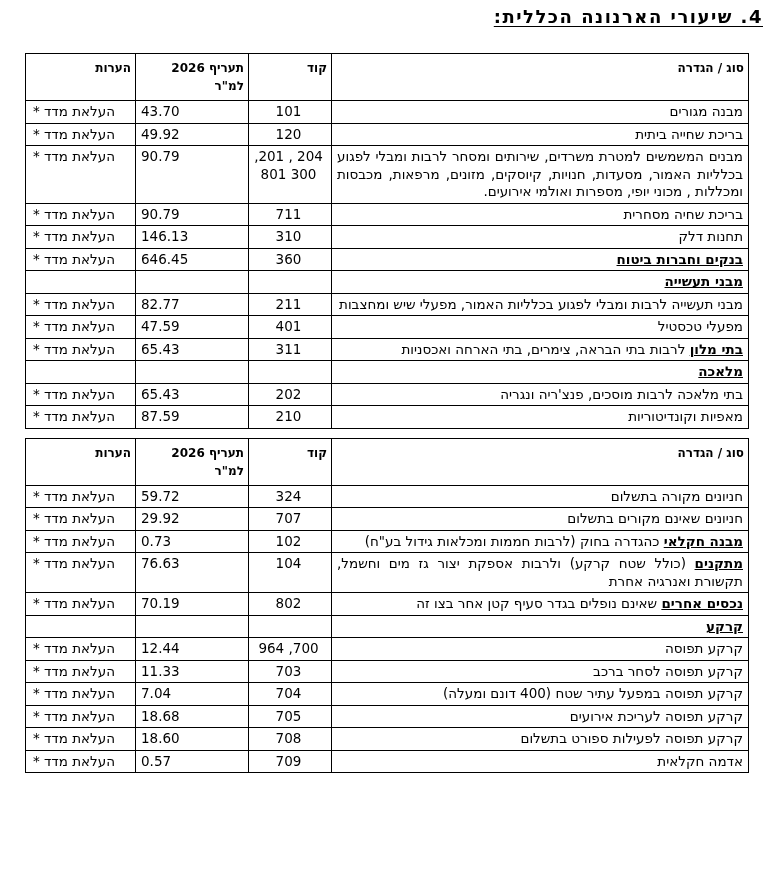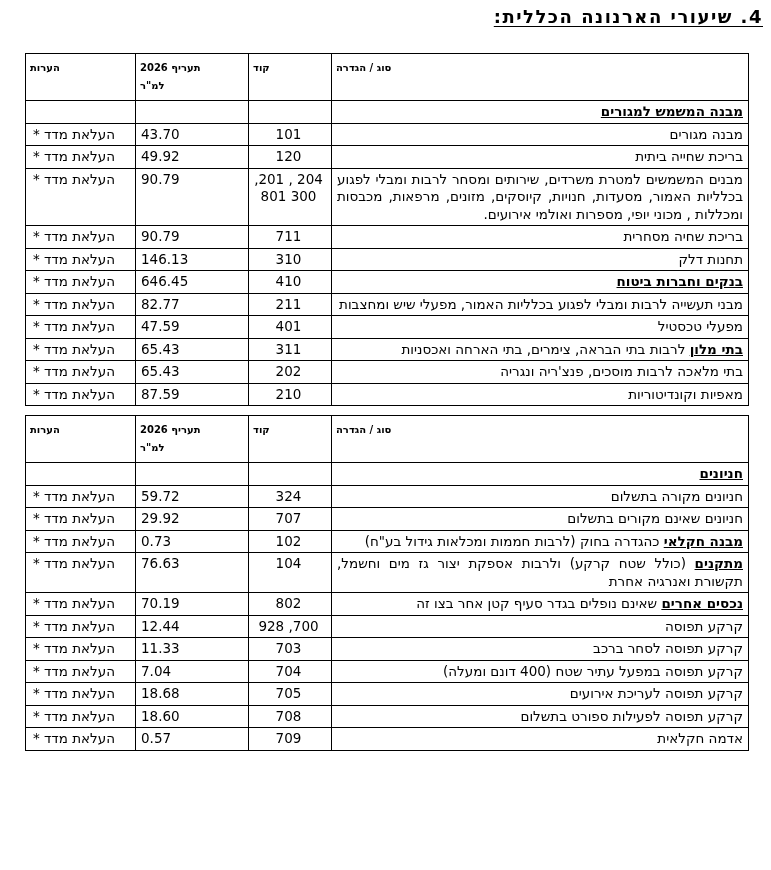--- a/index.html
+++ b/index.html
@@ -20,21 +20,21 @@
     direction:rtl;
     border-collapse:collapse;
     table-layout:fixed;
     width:723px;
     margin-left:25px;
   }
   table.rates.first{margin-top:26px;}
   table.rates.second{margin-top:9px;}
   th,td{border:1px solid #000000;}
   th{
-    font-size:10px;font-weight:bold;text-align:left;vertical-align:top;
+    font-size:12px;font-weight:bold;text-align:right;vertical-align:top;
     padding:5px 4px;line-height:18px;
   }
   td{
     font-size:13.5px;vertical-align:top;
     padding:2px 5px;line-height:17.5px;
   }
   td.def{text-align:justify;text-align-last:right;}
   td.def .lead{font-weight:bold;text-decoration:underline;}
   td.code{text-align:center;padding-left:2px;}
   td.code div{direction:ltr;unicode-bidi:isolate;}
@@ -64,76 +64,76 @@
         <th class="def">סוג / הגדרה</th>
         <th class="code">קוד</th>
         <th class="tariff">
           <div>תעריף 2026</div>
           <div>למ"ר</div>
         </th>
         <th class="notes">הערות</th>
       </tr>
     </thead>
     <tbody>
+        <tr>
+          <td class="def"><span>מבנה מגורים</span></td>
+          <td class="code">
+            <div dir="ltr">101</div>
+          </td>
+          <td class="tariff">43.70</td>
+          <td class="notes">העלאת מדד *</td>
+        </tr>
+        <tr>
+          <td class="def"><span>בריכת שחייה ביתית</span></td>
+          <td class="code">
+            <div dir="ltr">120</div>
+          </td>
+          <td class="tariff">49.92</td>
+          <td class="notes">העלאת מדד *</td>
+        </tr>
+        <tr>
+          <td class="def"><span>מבנים המשמשים למטרת משרדים, שירותים ומסחר לרבות ומבלי לפגוע בכלליות האמור, מסעדות, חנויות, קיוסקים, מזונים, מרפאות, מכבסות ומכללות , מכוני יופי, מספרות ואולמי אירועים.</span></td>
+          <td class="code">
+            <div dir="ltr">,201 , 204</div>
+            <div dir="ltr">801 300</div>
+          </td>
+          <td class="tariff">90.79</td>
+          <td class="notes">העלאת מדד *</td>
+        </tr>
+        <tr>
+          <td class="def"><span>בריכת שחיה מסחרית</span></td>
+          <td class="code">
+            <div dir="ltr">711</div>
+          </td>
+          <td class="tariff">90.79</td>
+          <td class="notes">העלאת מדד *</td>
+        </tr>
+        <tr>
+          <td class="def"><span>תחנות דלק</span></td>
+          <td class="code">
+            <div dir="ltr">310</div>
+          </td>
+          <td class="tariff">146.13</td>
+          <td class="notes">העלאת מדד *</td>
+        </tr>
+        <tr>
+          <td class="def"><span class="lead">בנקים וחברות ביטוח</span></td>
+          <td class="code">
+            <div dir="ltr">360</div>
+          </td>
+          <td class="tariff">646.45</td>
+          <td class="notes">העלאת מדד *</td>
+        </tr>
         <tr class="section">
-          <td class="def"><span class="lead">מבנה המשמש למגורים</span></td>
+          <td class="def"><span class="lead">מבני תעשייה</span></td>
           <td class="code"></td>
           <td class="tariff"></td>
           <td class="notes"></td>
         </tr>
         <tr>
-          <td class="def"><span>מבנה מגורים</span></td>
-          <td class="code">
-            <div dir="ltr">101</div>
-          </td>
-          <td class="tariff">43.70</td>
-          <td class="notes">העלאת מדד *</td>
-        </tr>
-        <tr>
-          <td class="def"><span>בריכת שחייה ביתית</span></td>
-          <td class="code">
-            <div dir="ltr">120</div>
-          </td>
-          <td class="tariff">49.92</td>
-          <td class="notes">העלאת מדד *</td>
-        </tr>
-        <tr>
-          <td class="def"><span>מבנים המשמשים למטרת משרדים, שירותים ומסחר לרבות ומבלי לפגוע בכלליות האמור, מסעדות, חנויות, קיוסקים, מזונים, מרפאות, מכבסות ומכללות , מכוני יופי, מספרות ואולמי אירועים.</span></td>
-          <td class="code">
-            <div dir="ltr">,201 , 204</div>
-            <div dir="ltr">801 300</div>
-          </td>
-          <td class="tariff">90.79</td>
-          <td class="notes">העלאת מדד *</td>
-        </tr>
-        <tr>
-          <td class="def"><span>בריכת שחיה מסחרית</span></td>
-          <td class="code">
-            <div dir="ltr">711</div>
-          </td>
-          <td class="tariff">90.79</td>
-          <td class="notes">העלאת מדד *</td>
-        </tr>
-        <tr>
-          <td class="def"><span>תחנות דלק</span></td>
-          <td class="code">
-            <div dir="ltr">310</div>
-          </td>
-          <td class="tariff">146.13</td>
-          <td class="notes">העלאת מדד *</td>
-        </tr>
-        <tr>
-          <td class="def"><span class="lead">בנקים וחברות ביטוח</span></td>
-          <td class="code">
-            <div dir="ltr">410</div>
-          </td>
-          <td class="tariff">646.45</td>
-          <td class="notes">העלאת מדד *</td>
-        </tr>
-        <tr>
           <td class="def"><span>מבני תעשייה לרבות ומבלי לפגוע בכלליות האמור, מפעלי שיש ומחצבות</span></td>
           <td class="code">
             <div dir="ltr">211</div>
           </td>
           <td class="tariff">82.77</td>
           <td class="notes">העלאת מדד *</td>
         </tr>
         <tr>
           <td class="def"><span>מפעלי טכסטיל</span></td>
           <td class="code">
@@ -142,20 +142,26 @@
           <td class="tariff">47.59</td>
           <td class="notes">העלאת מדד *</td>
         </tr>
         <tr>
           <td class="def"><span class="lead">בתי מלון</span><span> לרבות בתי הבראה, צימרים, בתי הארחה ואכסניות</span></td>
           <td class="code">
             <div dir="ltr">311</div>
           </td>
           <td class="tariff">65.43</td>
           <td class="notes">העלאת מדד *</td>
+        </tr>
+        <tr class="section">
+          <td class="def"><span class="lead">מלאכה</span></td>
+          <td class="code"></td>
+          <td class="tariff"></td>
+          <td class="notes"></td>
         </tr>
         <tr>
           <td class="def"><span>בתי מלאכה לרבות מוסכים, פנצ'ריה ונגריה</span></td>
           <td class="code">
             <div dir="ltr">202</div>
           </td>
           <td class="tariff">65.43</td>
           <td class="notes">העלאת מדד *</td>
         </tr>
         <tr>
@@ -181,70 +187,70 @@
         <th class="def">סוג / הגדרה</th>
         <th class="code">קוד</th>
         <th class="tariff">
           <div>תעריף 2026</div>
           <div>למ"ר</div>
         </th>
         <th class="notes">הערות</th>
       </tr>
     </thead>
     <tbody>
+        <tr>
+          <td class="def"><span>חניונים מקורה בתשלום</span></td>
+          <td class="code">
+            <div dir="ltr">324</div>
+          </td>
+          <td class="tariff">59.72</td>
+          <td class="notes">העלאת מדד *</td>
+        </tr>
+        <tr>
+          <td class="def"><span>חניונים שאינם מקורים בתשלום</span></td>
+          <td class="code">
+            <div dir="ltr">707</div>
+          </td>
+          <td class="tariff">29.92</td>
+          <td class="notes">העלאת מדד *</td>
+        </tr>
+        <tr>
+          <td class="def"><span class="lead">מבנה חקלאי</span><span> כהגדרה בחוק (לרבות חממות ומכלאות גידול בע"ח)</span></td>
+          <td class="code">
+            <div dir="ltr">102</div>
+          </td>
+          <td class="tariff">0.73</td>
+          <td class="notes">העלאת מדד *</td>
+        </tr>
+        <tr>
+          <td class="def"><span class="lead">מתקנים</span><span> (כולל שטח קרקע) ולרבות אספקת יצור גז מים וחשמל, תקשורת ואנרגיה אחרת</span></td>
+          <td class="code">
+            <div dir="ltr">104</div>
+          </td>
+          <td class="tariff">76.63</td>
+          <td class="notes">העלאת מדד *</td>
+        </tr>
+        <tr>
+          <td class="def"><span class="lead">נכסים אחרים</span><span> שאינם נופלים בגדר סעיף קטן אחר בצו זה</span></td>
+          <td class="code">
+            <div dir="ltr">802</div>
+          </td>
+          <td class="tariff">70.19</td>
+          <td class="notes">העלאת מדד *</td>
+        </tr>
         <tr class="section">
-          <td class="def"><span class="lead">חניונים</span></td>
+          <td class="def"><span class="lead">קרקע</span></td>
           <td class="code"></td>
           <td class="tariff"></td>
           <td class="notes"></td>
         </tr>
         <tr>
-          <td class="def"><span>חניונים מקורה בתשלום</span></td>
-          <td class="code">
-            <div dir="ltr">324</div>
-          </td>
-          <td class="tariff">59.72</td>
-          <td class="notes">העלאת מדד *</td>
-        </tr>
-        <tr>
-          <td class="def"><span>חניונים שאינם מקורים בתשלום</span></td>
-          <td class="code">
-            <div dir="ltr">707</div>
-          </td>
-          <td class="tariff">29.92</td>
-          <td class="notes">העלאת מדד *</td>
-        </tr>
-        <tr>
-          <td class="def"><span class="lead">מבנה חקלאי</span><span> כהגדרה בחוק (לרבות חממות ומכלאות גידול בע"ח)</span></td>
-          <td class="code">
-            <div dir="ltr">102</div>
-          </td>
-          <td class="tariff">0.73</td>
-          <td class="notes">העלאת מדד *</td>
-        </tr>
-        <tr>
-          <td class="def"><span class="lead">מתקנים</span><span> (כולל שטח קרקע) ולרבות אספקת יצור גז מים וחשמל, תקשורת ואנרגיה אחרת</span></td>
-          <td class="code">
-            <div dir="ltr">104</div>
-          </td>
-          <td class="tariff">76.63</td>
-          <td class="notes">העלאת מדד *</td>
-        </tr>
-        <tr>
-          <td class="def"><span class="lead">נכסים אחרים</span><span> שאינם נופלים בגדר סעיף קטן אחר בצו זה</span></td>
-          <td class="code">
-            <div dir="ltr">802</div>
-          </td>
-          <td class="tariff">70.19</td>
-          <td class="notes">העלאת מדד *</td>
-        </tr>
-        <tr>
           <td class="def"><span>קרקע תפוסה</span></td>
           <td class="code">
-            <div dir="ltr">928 ,700</div>
+            <div dir="ltr">964 ,700</div>
           </td>
           <td class="tariff">12.44</td>
           <td class="notes">העלאת מדד *</td>
         </tr>
         <tr>
           <td class="def"><span>קרקע תפוסה לסחר ברכב</span></td>
           <td class="code">
             <div dir="ltr">703</div>
           </td>
           <td class="tariff">11.33</td>

